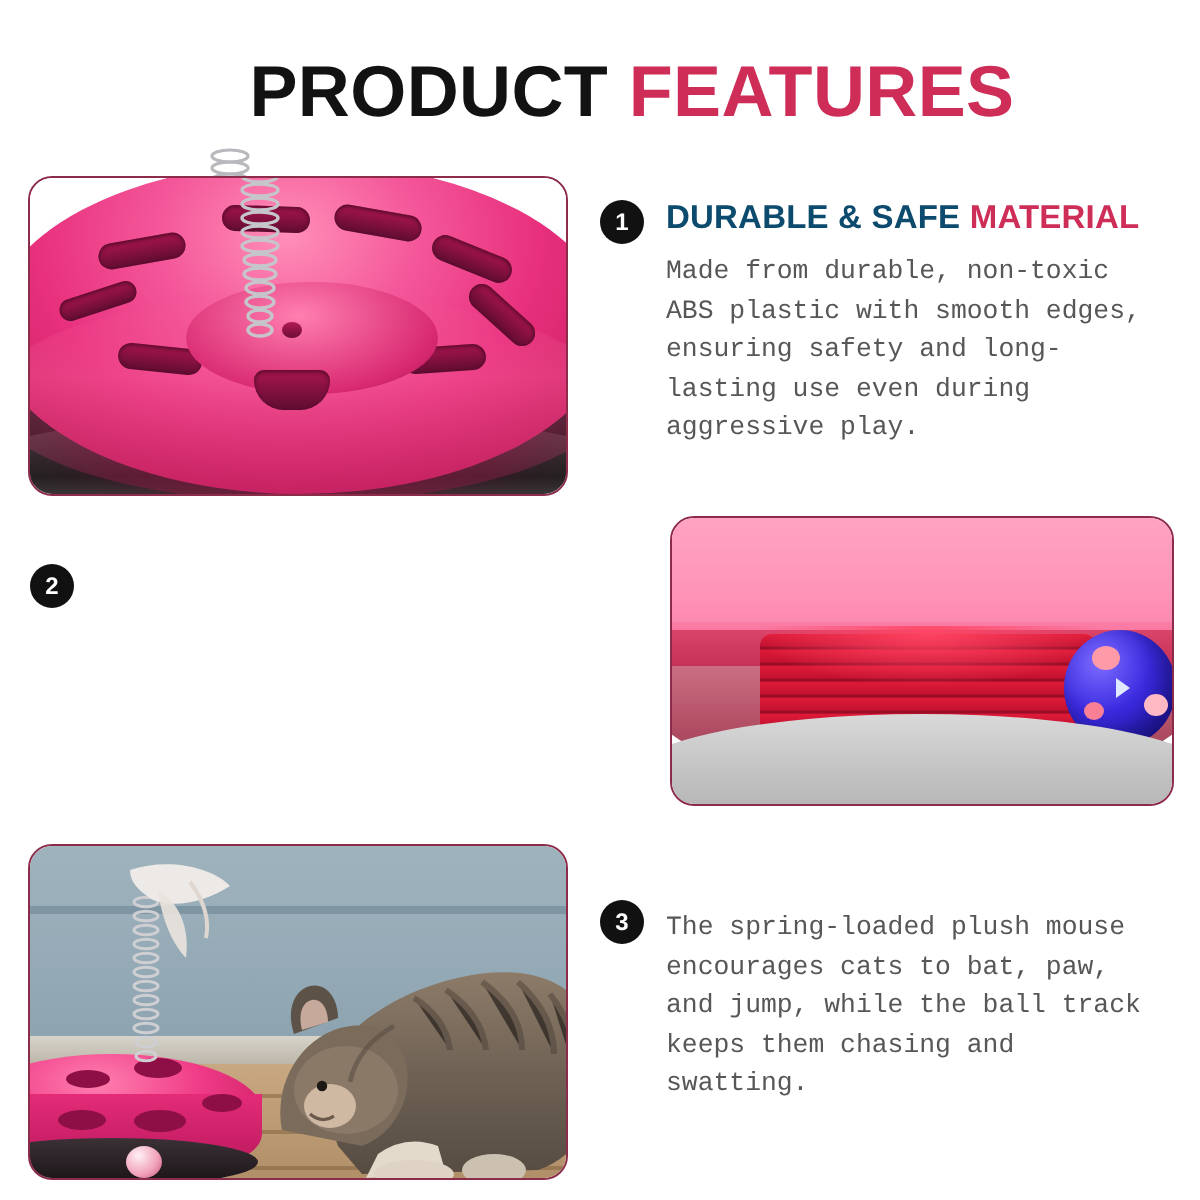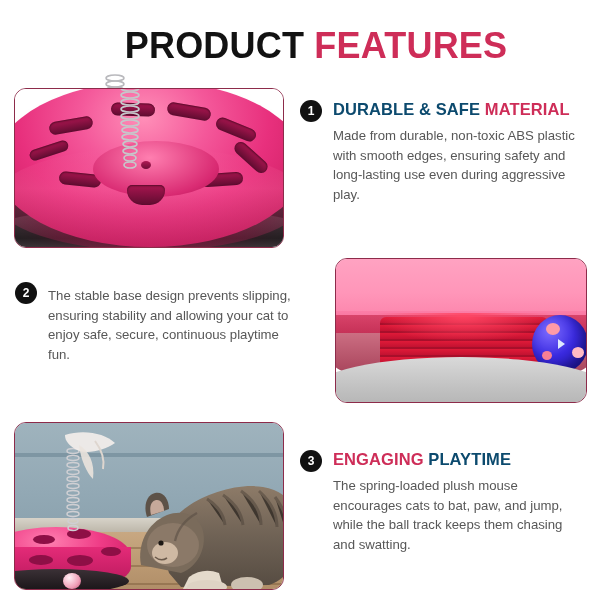--- a/index.html
+++ b/index.html
@@ -153,21 +153,21 @@
   .head{
     margin:0 0 0 33px;
     font-family:"Liberation Sans", sans-serif;
     font-weight:700;font-size:16.5px;line-height:22px;letter-spacing:.1px;
     white-space:nowrap;
   }
   .head .h-black{color:#0c4a6e;}
   .head .h-accent{color:#CE2D58;}
   .body-text{
     margin:6px 0 0 33px;width:252px;
-    font-family:Liberation Sans, sans-serif;
+    font-family:Liberation Mono, monospace;
     font-size:13.2px;line-height:19.6px;color:#575757;
   }
 </style>
 </head>
 <body>
 
 <div class="page">
 
   <div class="title">
     <span class="t-black">PRODUCT</span><span>&nbsp;</span><span class="t-accent">FEATURES</span>
@@ -239,21 +239,20 @@
   <div class="feature" id="feature-1">
     <div class="badge">1</div>
     <div class="head">
       <span class="h-black">DURABLE &amp; SAFE </span><span class="h-accent">MATERIAL</span>
     </div>
     <p class="body-text">Made from durable, non-toxic ABS plastic with smooth edges, ensuring safety and long-lasting use even during aggressive play.</p>
   </div>
 
   <div class="feature" id="feature-2">
     <div class="badge">2</div>
-    <p class="body-text">The stable base design prevents slipping, ensuring stability and allowing your cat to enjoy safe, secure, continuous playtime fun.</p>
   </div>
 
   <div class="photo" id="photo-2">
     <div class="inner">
       <div class="p2-top"></div>
       <div class="p2-topedge"></div>
       <div class="p2-bowl"></div>
       <div class="p2-col"></div>
       <div class="p2-glow"></div>
       <div class="p2-ball"></div>
@@ -334,19 +333,16 @@
       <svg class="p3-feather" viewBox="0 0 66 58">
         <path d="M10 6 C28 0 50 4 60 14 C48 22 30 26 20 20 C14 16 10 12 10 6 Z" fill="#f3eeea" opacity=".92"></path>
         <path d="M24 16 C34 22 40 34 38 50 C32 44 26 32 24 16 Z" fill="#eae3dd" opacity=".9"></path>
         <path d="M40 12 C46 20 50 30 48 40" stroke="#ded6cf" stroke-width="2" fill="none"></path>
       </svg>
     </div>
   </div>
 
   <div class="feature" id="feature-3">
     <div class="badge">3</div>
-    <div class="head">
-      <span class="h-accent">ENGAGING </span><span class="h-black">PLAYTIME</span>
-    </div>
     <p class="body-text">The spring-loaded plush mouse encourages cats to bat, paw, and jump, while the ball track keeps them chasing and swatting.</p>
   </div>
 
 </div>
 
 </body></html>

